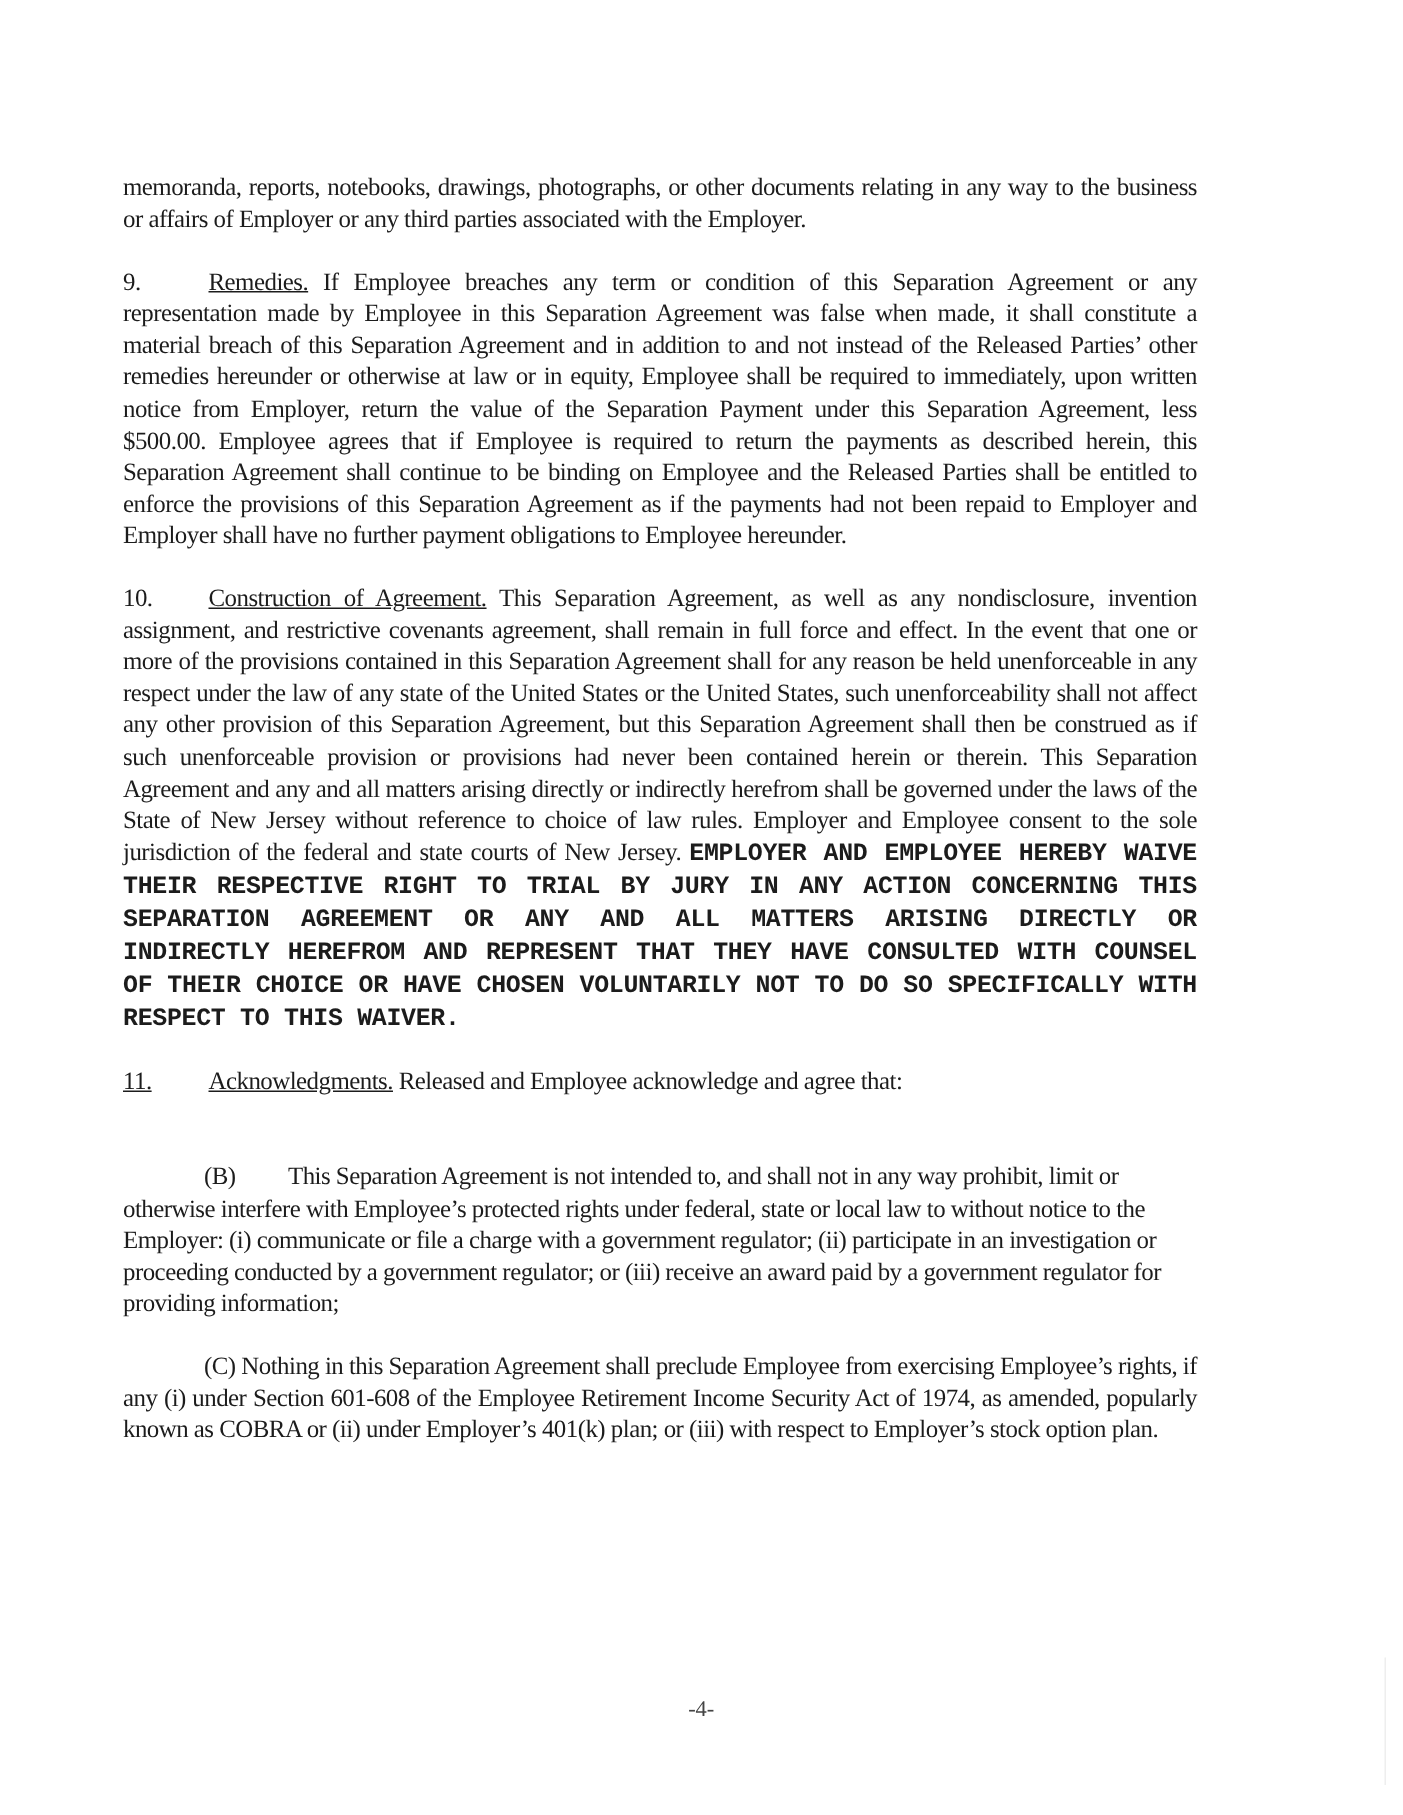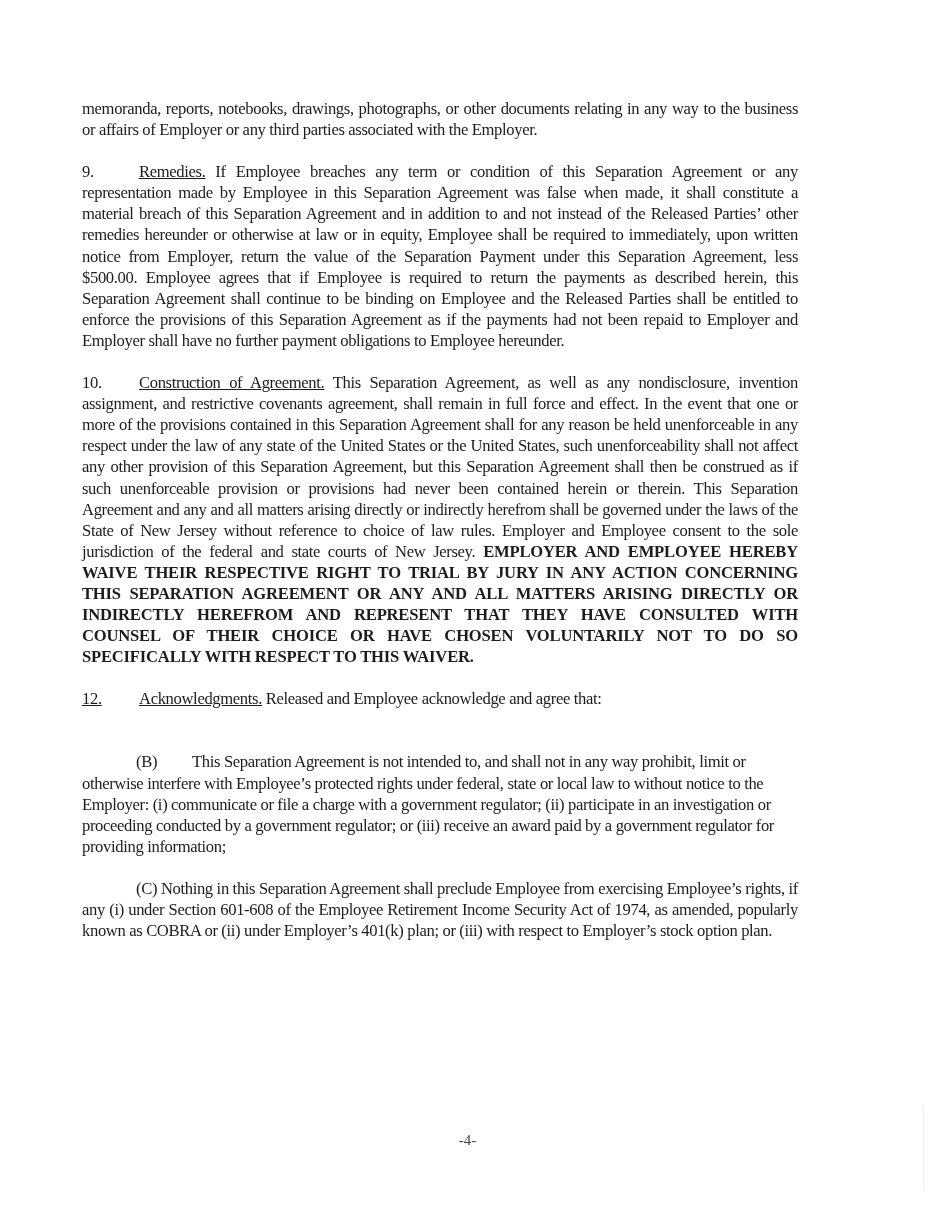--- a/index.html
+++ b/index.html
@@ -18,38 +18,38 @@
     .page {
       position: absolute;
       left: 0; top: 0;
       width: 935px;
       height: 1210px;
       background: #ffffff;
     }
     .content {
       position: absolute;
       left: 82px;
-      top: 98px;
+      top: 114px;
       width: 716px;
       font-size: 16.6px;
       line-height: 21.1px;
       letter-spacing: -0.35px;
     }
     p {
       margin: 0;
       text-align: justify;
     }
     .gap { height: 21px; }
     .num {
       display: inline-block;
       width: 57px;
     }
     .num.u { text-decoration: underline; }
     .heading { text-decoration: underline; font-family: Liberation Serif, serif; }
-    .bold { font-weight: bold; letter-spacing: -0.2px; }
+    .bold { font-weight: bold; letter-spacing: -0.2px; font-family: Liberation Mono, monospace; }
     .indent-label {
       display: inline-block;
       padding-left: 54px;
       width: 56px;
     }
     .c-para { text-indent: 54px; }
     .left-al { text-align: left; }
     .footer {
       position: absolute;
       top: 1132px;
@@ -79,21 +79,21 @@
     <div class="gap"></div>
 
     <p><span class="num">9.</span><span class="heading">Remedies.</span><span> If Employee breaches any term or condition of this Separation Agreement or any representation made by Employee in this Separation Agreement was false when made, it shall constitute a material breach of this Separation Agreement and in addition to and not instead of the Released Parties’ other remedies hereunder or otherwise at law or in equity, Employee shall be required to immediately, upon written notice from Employer, return the value of the Separation Payment under this Separation Agreement, less $500.00. Employee agrees that if Employee is required to return the payments as described herein, this Separation Agreement shall continue to be binding on Employee and the Released Parties shall be entitled to enforce the provisions of this Separation Agreement as if the payments had not been repaid to Employer and Employer shall have no further payment obligations to Employee hereunder.</span></p>
 
     <div class="gap"></div>
 
     <p><span class="num">10.</span><span class="heading">Construction of Agreement.</span><span> This Separation Agreement, as well as any nondisclosure, invention assignment, and restrictive covenants agreement, shall remain in full force and effect.  In the event that one or more of the provisions contained in this Separation Agreement shall for any reason be held unenforceable in any respect under the law of any state of the United States or the United States, such unenforceability shall not affect any other provision of this Separation Agreement, but this Separation Agreement shall then be construed as if such unenforceable provision or provisions had never been contained herein or therein. This Separation Agreement and any and all matters arising directly or indirectly herefrom shall be governed under the laws of the State of New Jersey without reference to choice of law rules. Employer and Employee consent to the sole jurisdiction of the federal and state courts of New Jersey. </span><span class="bold">EMPLOYER AND EMPLOYEE HEREBY WAIVE THEIR RESPECTIVE RIGHT TO TRIAL BY JURY IN ANY ACTION CONCERNING THIS SEPARATION AGREEMENT OR ANY AND ALL MATTERS ARISING DIRECTLY OR INDIRECTLY HEREFROM AND REPRESENT THAT THEY HAVE CONSULTED WITH COUNSEL OF THEIR CHOICE OR HAVE CHOSEN VOLUNTARILY NOT TO DO SO SPECIFICALLY WITH RESPECT TO THIS WAIVER.</span></p>
 
     <div class="gap"></div>
 
-    <p class="left-al"><span class="num u">12.</span><span class="heading">Acknowledgments.</span><span> Released and Employee acknowledge and agree that:</span></p>
+    <p class="left-al"><span class="num u">11.</span><span class="heading">Acknowledgments.</span><span> Released and Employee acknowledge and agree that:</span></p>
 
     <div class="gap"></div>
 
 
     <div class="gap"></div>
 
     <p class="left-al"><span class="indent-label">(B)</span><span>This Separation Agreement is not intended to, and shall not in any way prohibit, limit or otherwise interfere with Employee’s protected rights under federal, state or local law to without notice to the Employer: (i) communicate or file a charge with a government regulator; (ii) participate in an investigation or proceeding conducted by a government regulator; or (iii) receive an award paid by a government regulator for providing information;</span></p>
 
     <div class="gap"></div>
 

